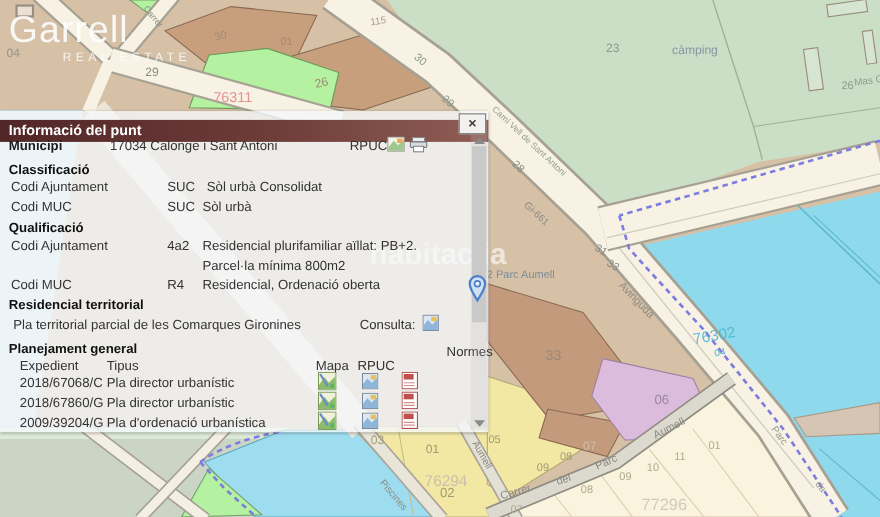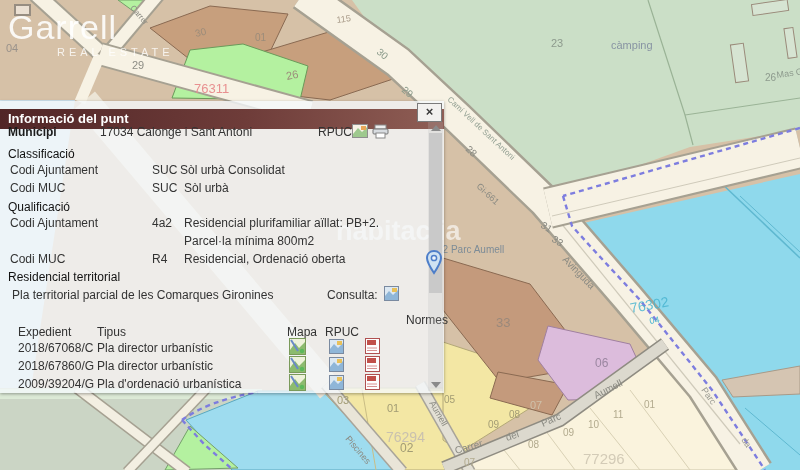--- a/index.html
+++ b/index.html
@@ -22,21 +22,21 @@
          font-size:12px;color:#333;}
   .panel-title{position:absolute;left:0;top:8px;width:100%;height:20px;
          background:linear-gradient(90deg,#512627,#6e3c39 55%,#8f5e55);
          color:#fff;font-weight:bold;font-size:13px;line-height:20px;padding-left:8px;
          box-sizing:border-box;}
   .close-btn{position:absolute;right:2px;top:2px;width:23px;height:17px;z-index:12;
          background:#f2f1ef;border:1px solid #7a7a7a;color:#3a3a3a;font-weight:bold;
          font-size:13px;line-height:16px;text-align:center;cursor:pointer;}
   .prow{position:absolute;white-space:nowrap;}
   .plabel{font-weight:bold;color:#1c1c1c;}
-  .phead{font-weight:normal;color:#111;}
+  .phead{font-weight:bold;color:#111;}
   .micon{display:inline-block;vertical-align:middle;}
 
   
   .scroll{position:absolute;right:1px;top:21px;width:15px;height:269px;z-index:11;
           background:rgba(185,185,185,.22);}
   .s-up,.s-dn{position:absolute;left:3px;width:0;height:0;border-left:5px solid transparent;
           border-right:5px solid transparent;}
   .s-up{top:3px;border-bottom:6px solid #8a8a8a;}
   .s-dn{bottom:3px;border-top:6px solid #8a8a8a;}
   .s-thumb{position:absolute;left:1px;top:11px;width:13px;height:160px;background:#c9c9c9;}
@@ -210,21 +210,21 @@
   <span class="micon" style="position:absolute;left:372px;top:23px;">
     <svg width="17" height="15" viewBox="0 0 17 15">
           <rect x="3" y="1" width="11" height="4" fill="#eee" stroke="#888"></rect>
           <rect x="1" y="5" width="15" height="5" rx="1" fill="#d8dce0" stroke="#777"></rect>
           <rect x="4" y="9" width="9" height="5" fill="#fff" stroke="#888"></rect>
         </svg></span>
 
   <div class="prow phead" style="left:8px;top:46px;">Classificació</div>
   <div class="prow" style="left:10px;top:62px;">Codi Ajuntament</div>
   <div class="prow" style="left:152px;top:62px;">SUC</div>
-  <div class="prow" style="left:180px;top:62px;">Sòl urbà Consolidat</div>
+  <div class="prow" style="left:188px;top:62px;">Sòl urbà Consolidat</div>
   <div class="prow" style="left:10px;top:80px;">Codi MUC</div>
   <div class="prow" style="left:152px;top:80px;">SUC</div>
   <div class="prow" style="left:184px;top:80px;">Sòl urbà</div>
 
   <div class="prow phead" style="left:8px;top:99px;">Qualificació</div>
   <div class="prow" style="left:10px;top:115px;">Codi Ajuntament</div>
   <div class="prow" style="left:152px;top:115px;">4a2</div>
   <div class="prow" style="left:184px;top:115px;">Residencial plurifamiliar aïllat: PB+2.</div>
   <div class="prow" style="left:184px;top:133px;">Parcel·la mínima 800m2</div>
   <div class="prow" style="left:10px;top:151px;">Codi MUC</div>
@@ -234,20 +234,21 @@
   <div class="prow phead" style="left:8px;top:169px;">Residencial territorial</div>
   <div class="prow" style="left:12px;top:187px;">Pla territorial parcial de les Comarques Gironines</div>
   <div class="prow" style="left:327px;top:187px;">Consulta:</div>
   <span class="micon" style="position:absolute;left:384px;top:185px;">
     <svg width="15" height="15" viewBox="0 0 15 15">
           <rect x="0.5" y="0.5" width="14" height="14" fill="#dce8f2" stroke="#7a8aa0"></rect>
           <path d="M1,10 L5,5 L9,9 L14,4 L14,14 L1,14 Z" fill="#8fb6d8"></path>
           <rect x="8" y="2" width="5" height="4" fill="#e8c05a"></rect>
         </svg></span>
 
+  <div class="prow phead" style="left:8px;top:209px;">Planejament general</div>
   <div class="prow" style="left:18px;top:224px;">Expedient</div>
   <div class="prow" style="left:97px;top:224px;">Tipus</div>
   <div class="prow" style="left:287px;top:224px;">Mapa</div>
   <div class="prow" style="left:325px;top:224px;">RPUC</div>
   <div class="prow" style="left:361px;top:212px;margin-left:45px;">Normes</div>
 
   <div class="prow" style="left:18px;top:240px;">2018/67068/C</div>
   <div class="prow" style="left:97px;top:240px;">Pla director urbanístic</div>
   <span class="micon" style="position:absolute;left:289px;top:237px;"><svg width="17" height="17" viewBox="0 0 17 17">
           <rect x="0.5" y="0.5" width="16" height="16" fill="#eef2da" stroke="#7a9a5a"></rect>

